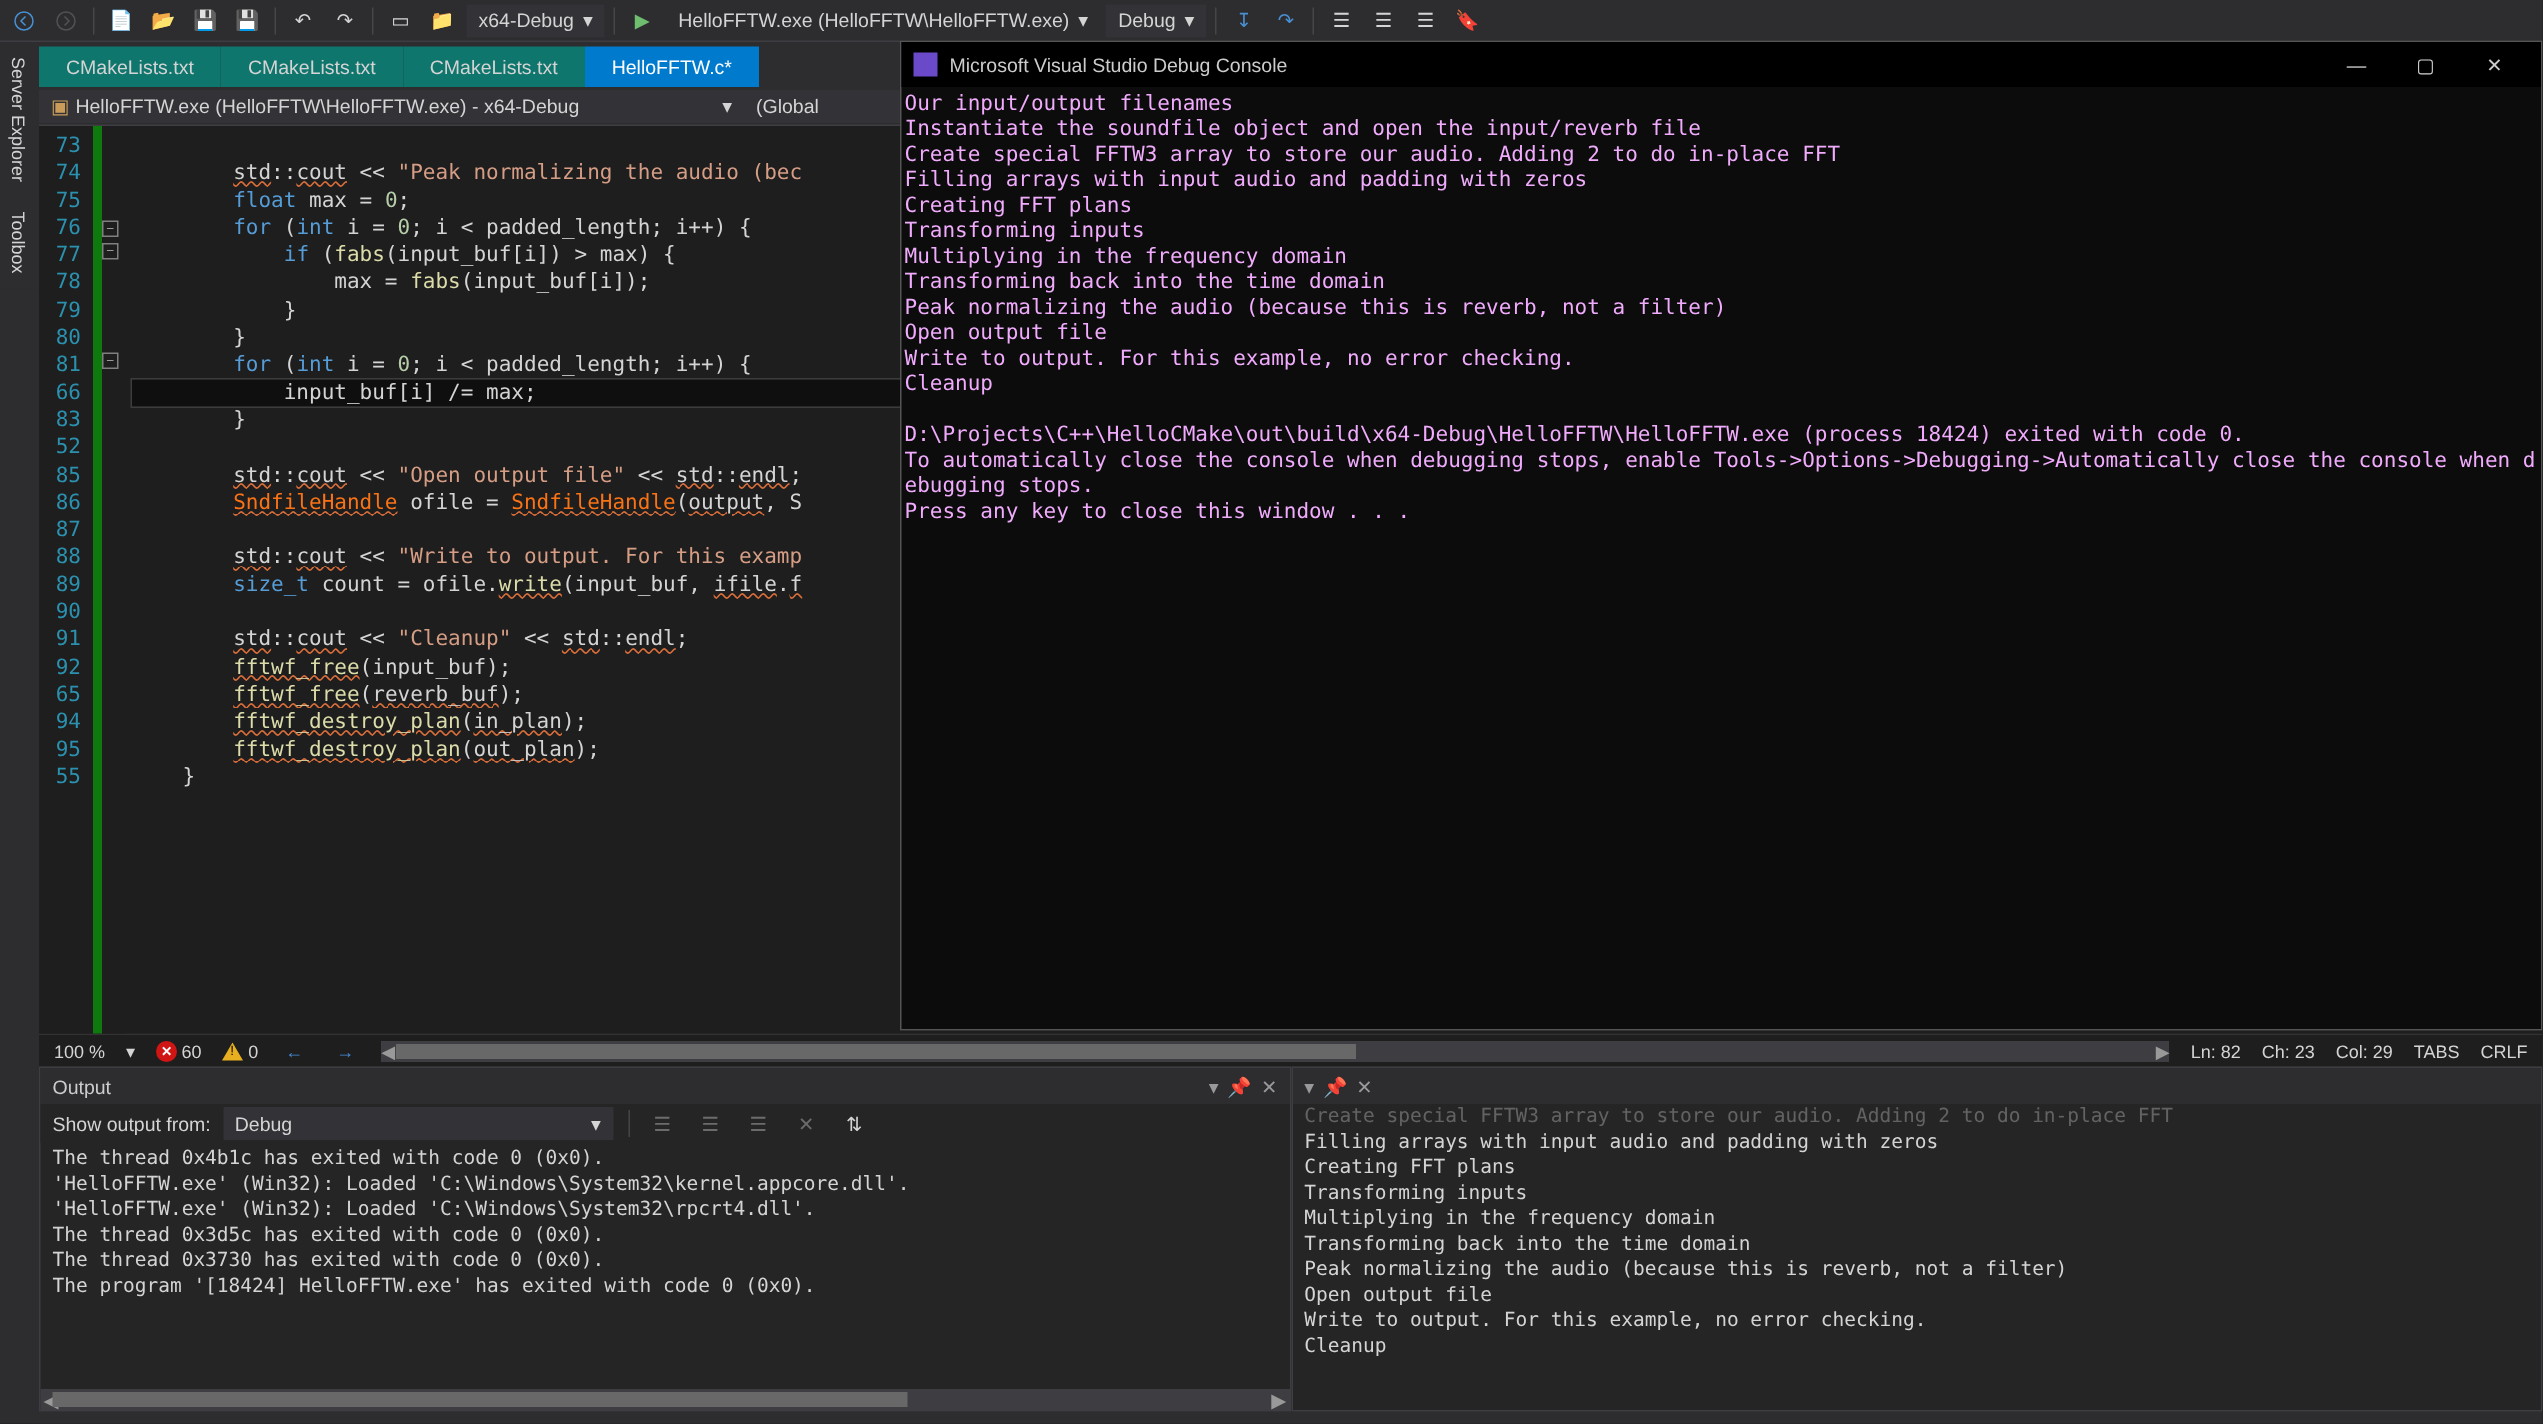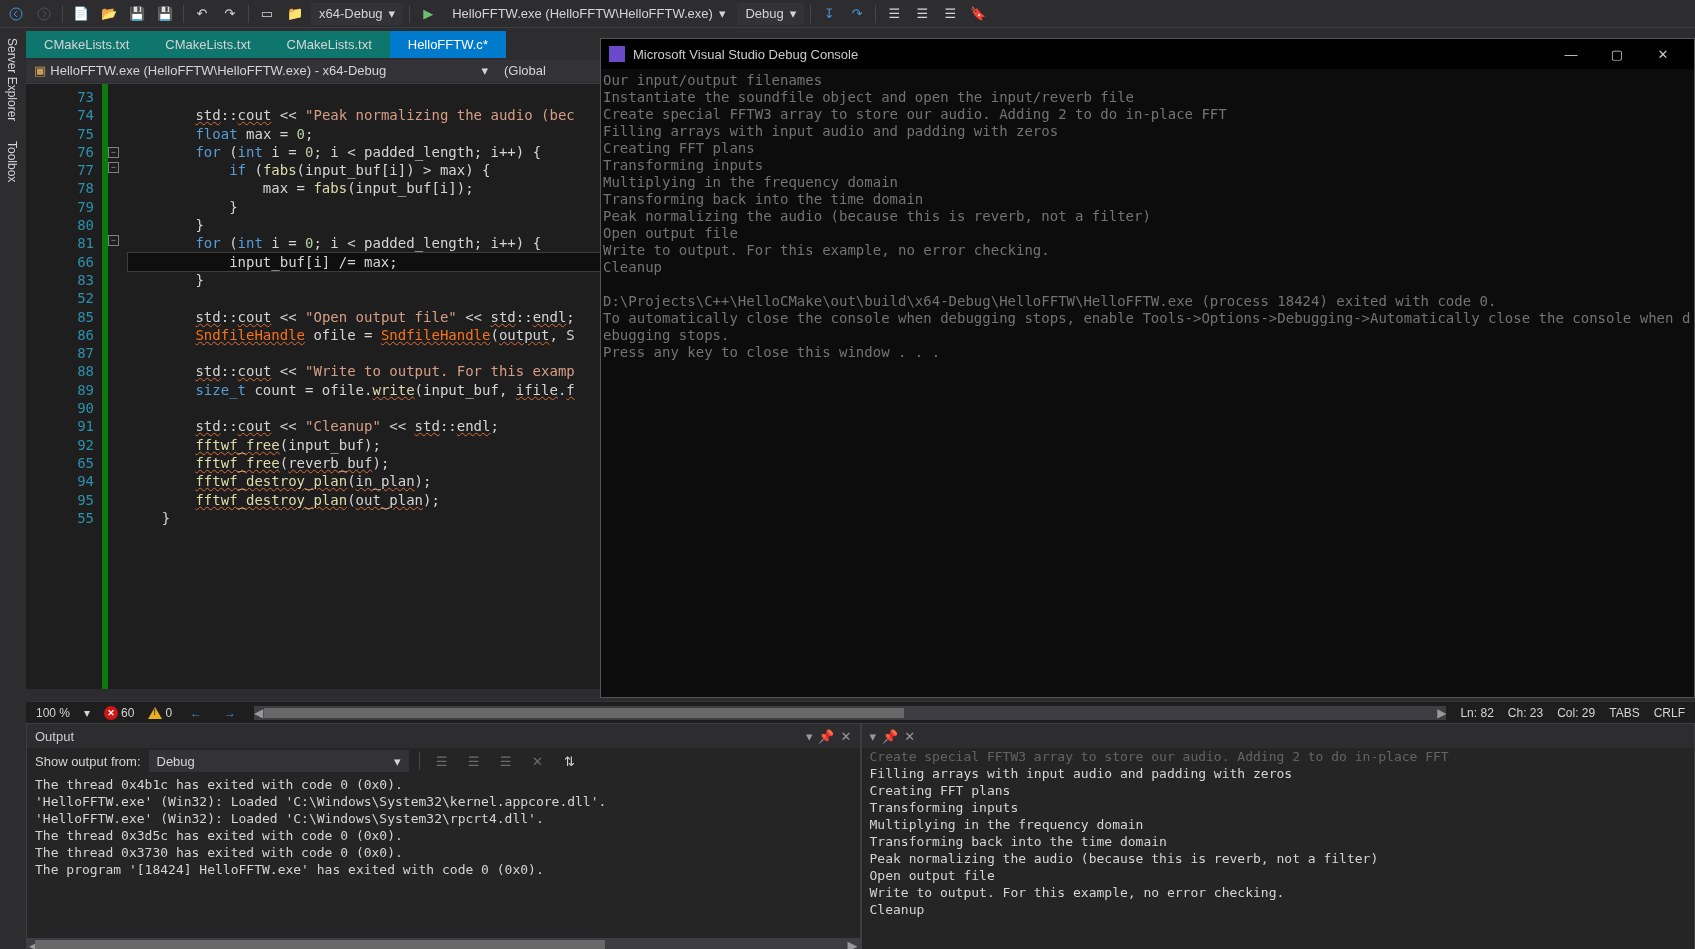--- a/index.html
+++ b/index.html
@@ -22,38 +22,38 @@
 .doc-tab.active { background:#007acc; color:#fff; }
 .doc-tab.asterisk::after{ content:"*"; }
 
 
 .ctx-bar { height:26px; background:#2d2d30; display:flex; align-items:center; margin-left:26px; border-bottom:1px solid #3e3e42;}
 .ctx-combo { background:#333337; padding:2px 8px; height:22px; display:flex; align-items:center; gap:4px; cursor:pointer; flex:1;}
 
 
 .editor-area { position:relative; margin-left:26px; }
 .editor { display:flex; background:#1e1e1e; height:605px; position:relative;}
-.gutter { width:76px; text-align:right; padding-right:8px; color:#2b91af; font-family:Consolas,monospace; font-size:14px; line-height:18.3px; padding-top:4px; background:#1e1e1e;}
+.gutter { width:36px; text-align:right; padding-right:8px; color:#2b91af; font-family:Consolas,monospace; font-size:14px; line-height:18.3px; padding-top:4px; background:#1e1e1e;}
 .margin-strip{ width:6px; background:#0e7a0d;}
 .fold-strip{ width:16px; background:#1e1e1e; padding-top:4px;}
 .fold-box{ width:11px; height:11px; border:1px solid #808080; font-size:9px; line-height:9px; text-align:center; color:#a0a0a0; margin-top:4px; margin-bottom:3px;}
 .code-col { flex:1; font-family:Consolas,monospace; font-size:14px; line-height:18.3px; padding:4px 0 0 4px; white-space:pre; color:#d4d4d4; overflow:hidden;}
 .code-line.current{ background:#0f0f0f; outline:1px solid #3c3c3c; }
 .str{color:#d69d85;} .kw{color:#569cd6;} .type{color:#f97316;} .num{color:#b5cea8;} .id{color:#dcdcaa;} .wavy{text-decoration:underline wavy #db6e39 1px;}
 
 
-.console-win { position:absolute; left:600px; top:38px; width:1095px; height:660px; background:#0c0c0c; border:1px solid #555; z-index:50;}
+.console-win { position:absolute; left:600px; top:27px; width:1095px; height:660px; background:#0c0c0c; border:1px solid #555; z-index:50;}
 .console-title{ height:30px; background:#000; display:flex; align-items:center; color:#ccc; padding:0 8px;}
 .console-title .ico{ width:16px; height:16px; background:#6b4aca; margin-right:8px;}
 .win-btns{ margin-left:auto; display:flex; gap:0;}
 .win-btn{ width:46px; height:30px; display:flex; align-items:center;justify-content:center; color:#ccc; cursor:pointer;}
-.console-body{ font-family:Consolas,monospace; font-size:14px; line-height:17px; padding:3px 2px; color:#737373; white-space:pre-wrap; word-break:break-all;}
-
-
-.editor-status{ height:22px; background:#1e1e1e; display:flex; align-items:center; padding:0 10px; gap:14px; font-size:12px; margin-left:26px; border-top:1px solid #333;margin-top:12px;}
+.console-body{ font-family:Consolas,monospace; font-size:14px; line-height:17px; padding:3px 2px; color:#f0abfc; white-space:pre-wrap; word-break:break-all;}
+
+
+.editor-status{ height:22px; background:#1e1e1e; display:flex; align-items:center; padding:0 10px; gap:14px; font-size:12px; margin-left:26px; border-top:1px solid #333;}
 .nav-arrow{width:20px;text-align:center;color:#478bd6;cursor:pointer;}
 .hscroll{flex:1; height:14px; background:#3e3e42; position:relative; border-radius:0;}
 .hscroll-thumb{position:absolute; left:10px; top:2px; height:10px; width:640px; background:#686868;}
 
 
 .bottom { display:flex; height:230px; margin-left:26px;}
 .panel{ flex:1; display:flex; flex-direction:column; background:#252526; border:1px solid #3e3e42;}
 .panel-hdr{ height:24px; display:flex; align-items:center; padding:0 8px; background:#2d2d30; color:#ccc;}
 .panel-hdr .ttl{flex:1;}
 .panel-ctrl{ display:flex; gap:6px; color:#999;}

